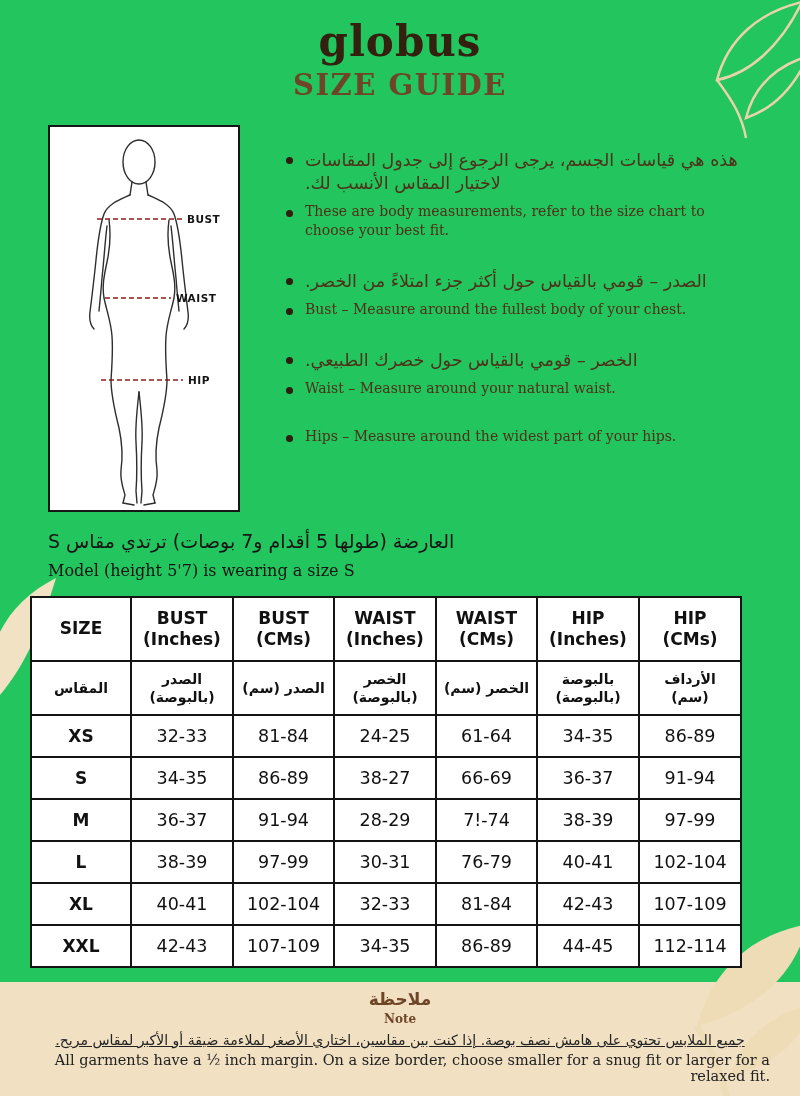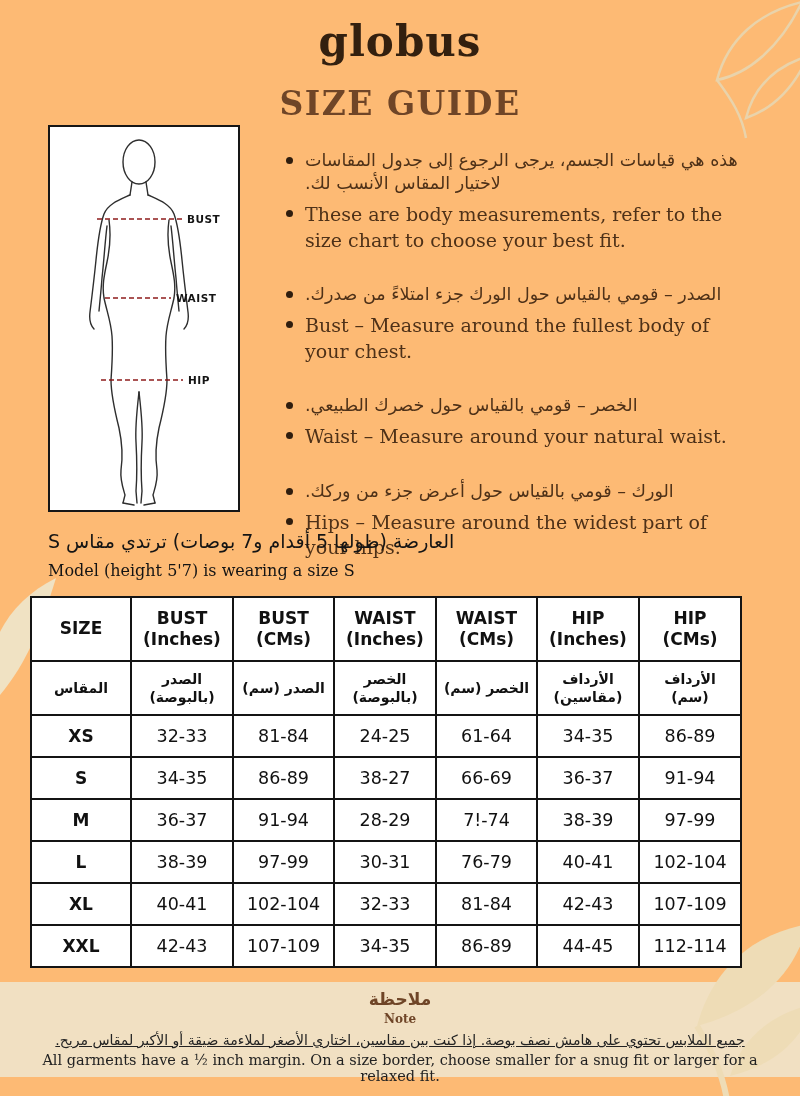--- a/index.html
+++ b/index.html
@@ -1,66 +1,66 @@
 <!DOCTYPE html>
 <html><head>
 <meta charset="utf-8">
 <style>
   html,body{margin:0;padding:0;background:#f8eedb;}
-  .page{position:relative;width:800px;height:1096px;margin:0 auto;background:#fdba74;
+  .page{position:relative;width:800px;height:1096px;margin:0 auto;background:#22c55e;
         overflow:hidden;font-family:"DejaVu Sans",sans-serif;color:#1a1a1a;}
 
   
   .leaf{position:absolute;z-index:1;pointer-events:none;}
   .leaf-tr{top:-6px;right:-12px;width:170px;height:150px;}
   .leaf-l{left:-18px;top:548px;width:118px;height:165px;}
   .leaf-br{right:-14px;bottom:-10px;width:242px;height:220px;}
 
   
   .header{position:absolute;top:20px;left:0;right:0;text-align:center;z-index:2;}
   .logo{font-family:"DejaVu Serif",serif;font-size:42px;font-weight:700;color:#33200f;letter-spacing:1px;line-height:1.05;}
-  .title{font-family:"DejaVu Serif",serif;font-size:33px;font-weight:700;color:#6f4527;letter-spacing:1.5px;margin-top:20px;}
+  .title{font-family:"DejaVu Serif",serif;font-size:29px;font-weight:700;color:#6f4527;letter-spacing:1.5px;margin-top:4px;}
 
   
   .content{position:absolute;top:125px;left:48px;width:707px;display:flex;gap:46px;z-index:2;}
   .figure-box{width:192px;height:387px;background:#ffffff;border:2px solid #161616;box-sizing:border-box;
               display:flex;align-items:center;justify-content:center;flex:none;}
   .figure{width:186px;height:381px;}
   .fig-labels text{font-family:"DejaVu Sans",sans-serif;font-size:10.5px;font-weight:700;fill:#141414;letter-spacing:.5px;}
 
   .bullets{flex:1;padding-top:24px;padding-right:8px;}
   .bullet-group{margin-bottom:30px;}
   .bullet-item{display:flex;gap:12px;margin-bottom:7px;align-items:flex-start;}
   .dot{width:7px;height:7px;border-radius:50%;background:#2f1d0e;margin-top:8px;flex:none;}
   .txt{color:#4e3118;}
   .txt.ar{direction:rtl;text-align:left;font-size:17.5px;line-height:1.32;font-family:"DejaVu Sans",sans-serif;flex:1;}
-  .txt.en{font-size:19px;line-height:1.34;font-family:"DejaVu Serif",serif;flex:1;}
+  .txt.en{font-size:14px;line-height:1.34;font-family:"DejaVu Serif",serif;flex:1;}
 
   
   .model-note{position:absolute;top:530px;left:48px;z-index:2;}
   .model-ar{direction:rtl;text-align:left;font-size:19px;color:#141414;}
   .model-en{font-family:"DejaVu Serif",serif;font-size:16px;color:#141414;margin-top:9px;}
 
   
   .size-table{position:absolute;top:596px;left:30px;width:710px;border-collapse:collapse;background:#ffffff;
               z-index:2;table-layout:fixed;}
   .size-table th,.size-table td{border:2px solid #141414;text-align:center;vertical-align:middle;padding:0;color:#111;}
   .h-en th{height:62px;font-size:17px;font-weight:700;}
   .h-en .l1,.h-en .l2{display:block;line-height:1.25;}
   .h-ar th{height:54px;font-size:14px;font-weight:700;direction:rtl;line-height:1.3;padding:2px 4px;box-sizing:border-box;}
   .size-table tbody th{height:40px;font-size:17px;font-weight:700;}
   .size-table tbody td{height:40px;font-size:17.5px;font-weight:400;}
 
   
-  .note-band{position:absolute;left:0;right:0;top:982px;height:95px;background:#f1e0c2;}
+  .note-band{position:absolute;left:0;right:0;top:982px;height:114px;background:#f1e0c2;}
   .note-inner{position:relative;z-index:3;text-align:center;padding-top:7px;}
   .note-title-ar{font-size:17px;font-weight:700;color:#6f4527;direction:rtl;}
   .note-title-en{font-family:"DejaVu Serif",serif;font-size:12px;font-weight:700;color:#6f4527;margin-top:3px;}
   .note-ar{font-size:14px;color:#222;direction:rtl;margin-top:6px;padding:0 30px;text-decoration:underline;}
-  .note-en{font-family:"DejaVu Serif",serif;font-size:14.5px;color:#222;margin-top:4px;padding:0 30px;}
+  .note-en{font-family:"DejaVu Serif",serif;font-size:14.5px;color:#222;margin-top:4px;padding:0 30px;text-align:right;}
 </style>
 </head>
 <body>
 
 <div class="page">
 
   <svg class="leaf leaf-tr" viewBox="0 0 170 150">
     <path d="M160,8 C118,18 86,44 75,86 C106,80 138,54 160,8 Z" fill="none" stroke="#e9d3ab" stroke-width="2.5"></path>
     <path d="M166,62 C134,72 112,92 104,124 C130,115 152,94 166,62 Z" fill="none" stroke="#e9d3ab" stroke-width="2.5"></path>
     <path d="M75,86 C90,106 100,122 104,144" stroke="#e9d3ab" fill="none" stroke-width="2.5"></path>
@@ -117,42 +117,38 @@
           <span class="txt ar" dir="rtl">هذه هي قياسات الجسم، يرجى الرجوع إلى جدول المقاسات لاختيار المقاس الأنسب لك.</span>
         </div>
         <div class="bullet-item">
           <span class="dot"></span>
           <span class="txt en">These are body measurements, refer to the size chart to choose your best fit.</span>
         </div>
       </div>
       <div class="bullet-group">
         <div class="bullet-item">
           <span class="dot"></span>
-          <span class="txt ar" dir="rtl">الصدر – قومي بالقياس حول الورك جزء امتلاءً من صدرك.</span>
+          <span class="txt ar" dir="rtl">الصدر – قومي بالقياس حول أكثر جزء امتلاءً من الخصر.</span>
         </div>
         <div class="bullet-item">
           <span class="dot"></span>
           <span class="txt en">Bust – Measure around the fullest body of your chest.</span>
         </div>
       </div>
       <div class="bullet-group">
         <div class="bullet-item">
           <span class="dot"></span>
           <span class="txt ar" dir="rtl">الخصر – قومي بالقياس حول خصرك الطبيعي.</span>
         </div>
         <div class="bullet-item">
           <span class="dot"></span>
           <span class="txt en">Waist – Measure around your natural waist.</span>
         </div>
       </div>
       <div class="bullet-group">
-        <div class="bullet-item">
-          <span class="dot"></span>
-          <span class="txt ar" dir="rtl">الورك – قومي بالقياس حول أعرض جزء من وركك.</span>
-        </div>
         <div class="bullet-item">
           <span class="dot"></span>
           <span class="txt en">Hips – Measure around the widest part of your hips.</span>
         </div>
       </div>
     </div>
   </div>
 
   <div class="model-note">
     <div class="model-ar" dir="rtl">العارضة (طولها 5 أقدام و7 بوصات) ترتدي مقاس S</div>
@@ -199,21 +195,21 @@
             <span class="l1">HIP</span>
             <span class="l2">(CMs)</span>
           </th>
       </tr>
       <tr class="h-ar">
         <th>المقاس</th>
         <th>الصدر (بالبوصة)</th>
         <th>الصدر (سم)</th>
         <th>الخصر (بالبوصة)</th>
         <th>الخصر (سم)</th>
-        <th>الأرداف (مقاسين)</th>
+        <th>بالبوصة (بالبوصة)</th>
         <th>الأرداف (سم)</th>
       </tr>
     </thead>
     <tbody>
       <tr>
         <th>XS</th>
         <td>32-33</td>
         <td>81-84</td>
         <td>24-25</td>
         <td>61-64</td>

